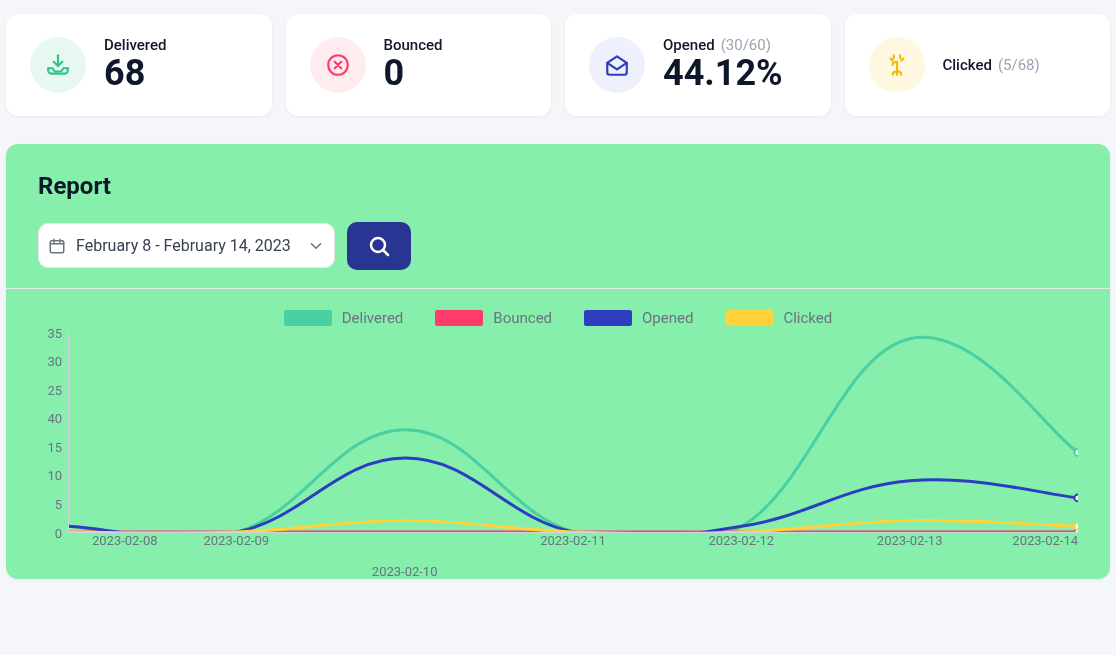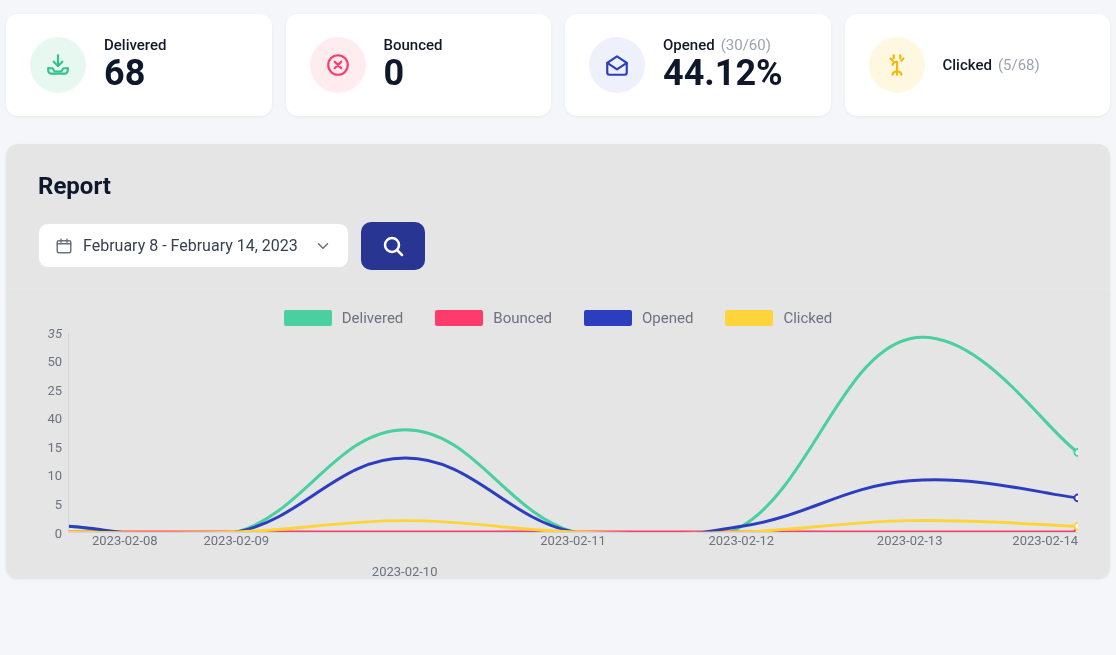--- a/index.html
+++ b/index.html
@@ -47,21 +47,21 @@
     align-items: baseline;
   }
   .stat-sub { color: #9ca3af; font-weight: 400; }
   .stat-value {
     font-size: 36px;
     font-weight: 700;
     color: #0f172a;
     line-height: 1.1;
   }
   .report-card {
-    background: #e5e5e5;
+    background: #86efac;
     border-radius: 12px;
     box-shadow: 0 1px 3px rgba(0,0,0,0.06);
     margin: 14px 6px 14px 6px;
     padding: 28px 32px 24px 32px;
   }
   .report-title {
     font-size: 24px;
     font-weight: 700;
     margin-bottom: 22px;
   }
@@ -70,21 +70,21 @@
     gap: 12px;
     align-items: center;
     margin-bottom: 18px;
   }
   .date-picker {
     display: flex;
     align-items: center;
     gap: 10px;
     border: 1px solid #e5e7eb;
     border-radius: 10px;
-    padding: 12px 16px;
+    padding: 12px 9px;
     background: #fff;
     color: #374151;
     font-size: 16px;
     cursor: pointer;
   }
   .date-picker svg { width: 18px; height: 18px; stroke: #6b7280; }
   .chev { margin-left: 6px; width: 16px; height: 16px; }
   .search-btn {
     width: 64px;
     height: 48px;
@@ -266,22 +266,22 @@
         </div>
       </div>
     <div class="chart-area">
       <div class="ylabels" id="ylabels">
           <span style="top: 200px;">0</span>
           <span style="top: 171.429px;">5</span>
           <span style="top: 142.857px;">10</span>
           <span style="top: 114.286px;">15</span>
           <span style="top: 85.7143px;">40</span>
           <span style="top: 57.1429px;">25</span>
-          <span style="top: 28.5714px;">50</span>
-          <span style="top: 0px; font-style: italic;">35</span>
+          <span style="top: 28.5714px;">30</span>
+          <span style="top: 0px;">35</span>
         </div>
       <div class="plot" id="plot">
           <svg viewBox="0 0 1000 200" preserveAspectRatio="none">
             <path d="M 0 194.28571428571428 C 33.333333333333336 195.42857142857142, 99.99999999999999 219.42857142857142, 166.66666666666666 200 C 233.33333333333331 180.57142857142858, 266.66666666666663 97.14285714285715, 333.3333333333333 97.14285714285715 C 400 97.14285714285715, 433.3333333333333 180.57142857142858, 500 200 C 566.6666666666666 219.42857142857142, 600 233.14285714285714, 666.6666666666666 194.28571428571428 C 733.3333333333333 155.42857142857142, 766.6666666666667 20.571428571428577, 833.3333333333334 5.714285714285722 C 900 -9.142857142857133, 966.6666666666666 97.14285714285714, 1000 120" stroke="#4AD0A0"></path>
             <circle cx="1000" cy="120" r="3.5" stroke="#4AD0A0"></circle>
             <path d="M 0 200 C 33.333333333333336 200, 99.99999999999999 200, 166.66666666666666 200 C 233.33333333333331 200, 266.66666666666663 200, 333.3333333333333 200 C 400 200, 433.3333333333333 200, 500 200 C 566.6666666666666 200, 600 200, 666.6666666666666 200 C 733.3333333333333 200, 766.6666666666667 200, 833.3333333333334 200 C 900 200, 966.6666666666666 200, 1000 200" stroke="#FF3B6B"></path>
             <circle cx="1000" cy="200" r="3.5" stroke="#FF3B6B"></circle>
             <path d="M 0 194.28571428571428 C 33.333333333333336 195.42857142857142, 99.99999999999999 213.71428571428572, 166.66666666666666 200 C 233.33333333333331 186.28571428571428, 266.66666666666663 125.71428571428571, 333.3333333333333 125.71428571428571 C 400 125.71428571428571, 433.3333333333333 186.28571428571428, 500 200 C 566.6666666666666 213.71428571428572, 600 204.57142857142856, 666.6666666666666 194.28571428571428 C 733.3333333333333 184, 766.6666666666667 154.2857142857143, 833.3333333333334 148.57142857142858 C 900 142.85714285714286, 966.6666666666666 162.2857142857143, 1000 165.71428571428572" stroke="#2C3EBF"></path>
             <circle cx="1000" cy="165.71428571428572" r="3.5" stroke="#2C3EBF"></circle>
             <path d="M 0 200 C 33.333333333333336 200, 99.99999999999999 202.28571428571428, 166.66666666666666 200 C 233.33333333333331 197.71428571428572, 266.66666666666663 188.57142857142858, 333.3333333333333 188.57142857142858 C 400 188.57142857142858, 433.3333333333333 197.71428571428572, 500 200 C 566.6666666666666 202.28571428571428, 600 202.28571428571428, 666.6666666666666 200 C 733.3333333333333 197.71428571428572, 766.6666666666667 189.71428571428572, 833.3333333333334 188.57142857142858 C 900 187.42857142857144, 966.6666666666666 193.14285714285714, 1000 194.28571428571428" stroke="#FFD43B"></path>

